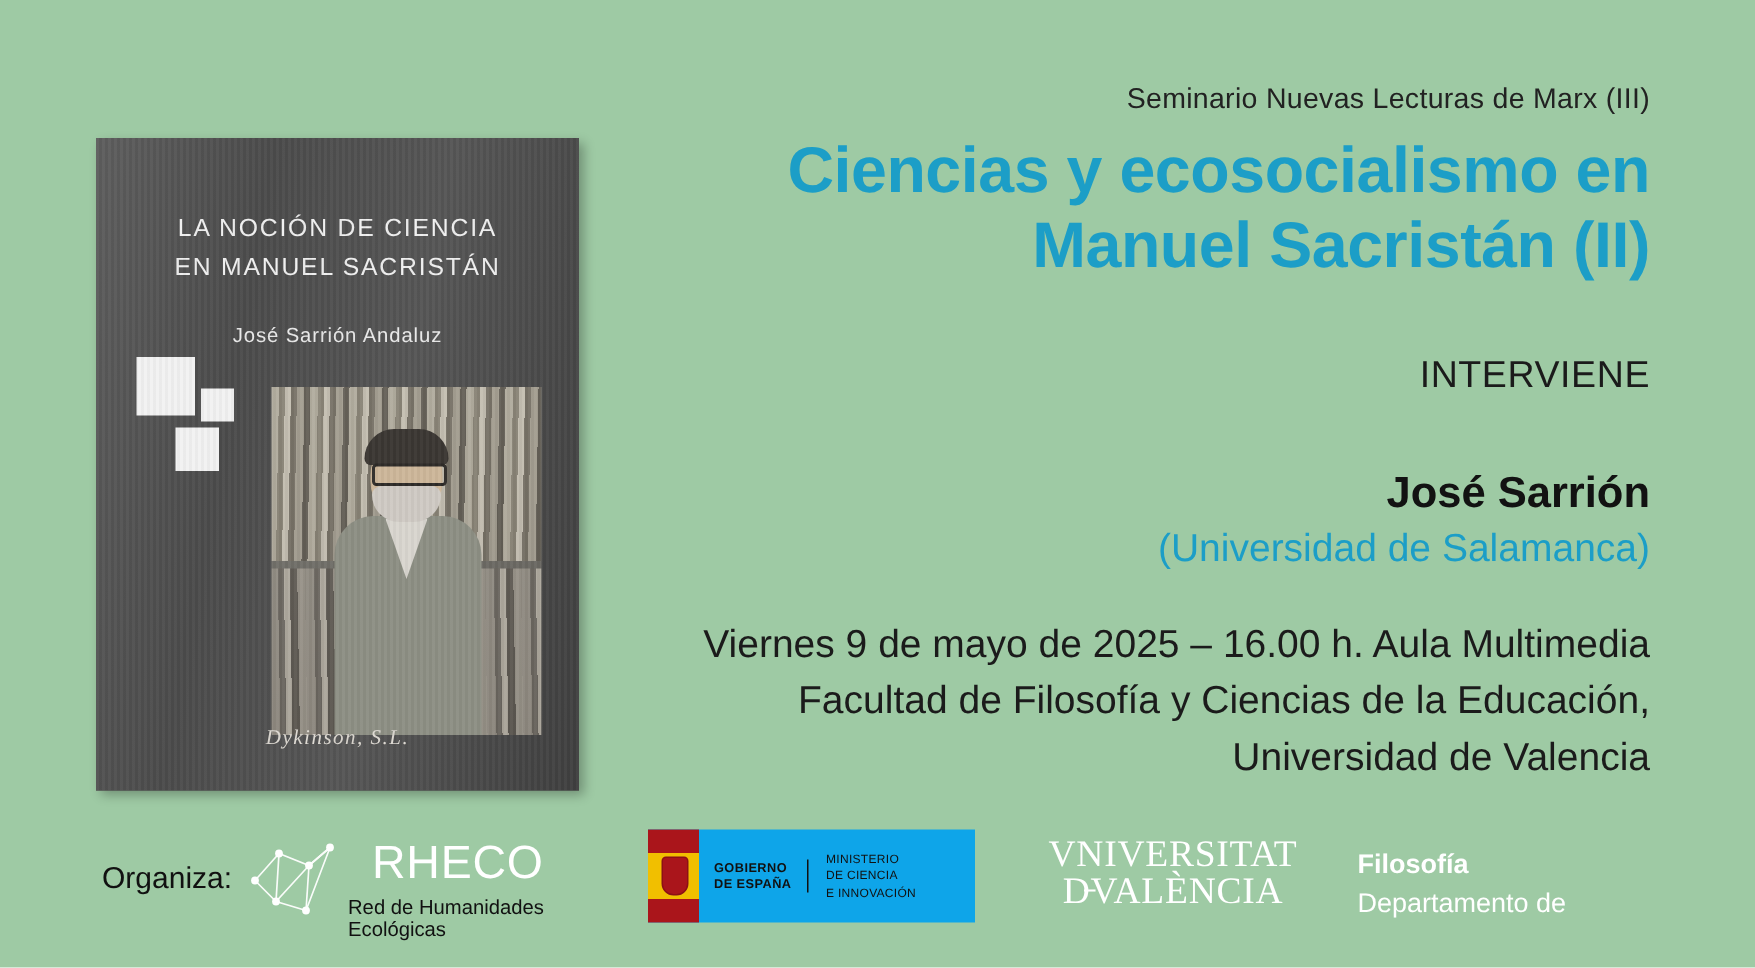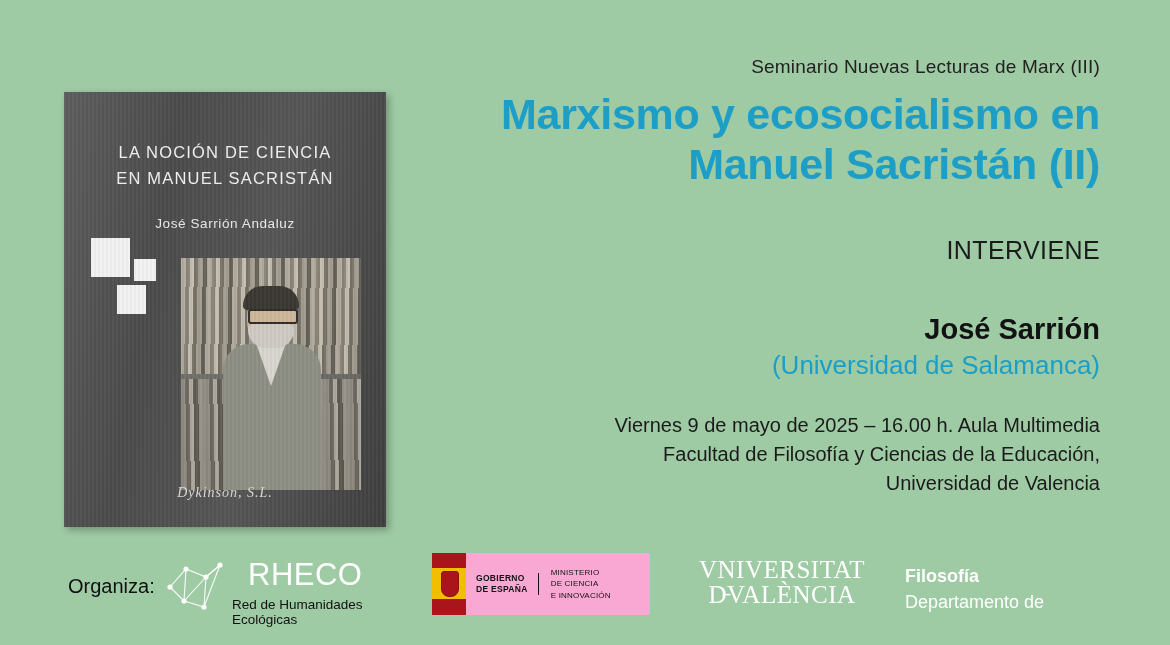--- a/index.html
+++ b/index.html
@@ -194,21 +194,21 @@
     margin: 48px 0 0 0;
     color: #121212;
   }
   .affiliation {
     font-size: 26px;
     color: #1c9ec7;
     margin: 4px 0 0 0;
   }
   .details {
     margin-top: 30px;
-    font-size: 20px;
+    font-size: 26px;
     line-height: 1.45;
     color: #1b1b1b;
   }
 
   
   .footer {
     position: absolute;
     left: 0; right: 0;
     bottom: 8px;
     height: 92px;
@@ -244,21 +244,21 @@
     left: 72px; top: 46px;
     font-size: 13.5px;
     color: #111;
   }
   .gob {
     position: absolute;
     left: 432px;
     top: 8px;
     width: 218px;
     height: 62px;
-    background: #f9a8d4;
+    background: #0ea5e9;
     display: flex;
     align-items: stretch;
   }
   .gob-flag {
     width: 34px;
     background: linear-gradient(to bottom, #aa151b 0 25%, #f1bf00 25% 75%, #aa151b 75% 100%);
     position: relative;
   }
   .gob-shield {
     position: absolute;
@@ -339,21 +339,21 @@
           <div class="p-beard"></div>
         </div>
       </div>
       <div class="publisher">Dykinson, S.L.</div>
     </div>
   </div>
 
   <div class="right">
     <p class="seminar">Seminario Nuevas Lecturas de Marx (III)</p>
     <h1 class="main-title">
-      <span>Marxismo y ecosocialismo en</span><br>
+      <span>Ciencias y ecosocialismo en</span><br>
       <span>Manuel Sacristán (II)</span>
     </h1>
     <p class="interviene">INTERVIENE</p>
     <p class="speaker">José Sarrión</p>
     <p class="affiliation">(Universidad de Salamanca)</p>
     <div class="details">
       <div>Viernes 9 de mayo de 2025 – 16.00 h. Aula Multimedia</div>
       <div>Facultad de Filosofía y Ciencias de la Educación,</div>
       <div>Universidad de Valencia</div>
     </div>

